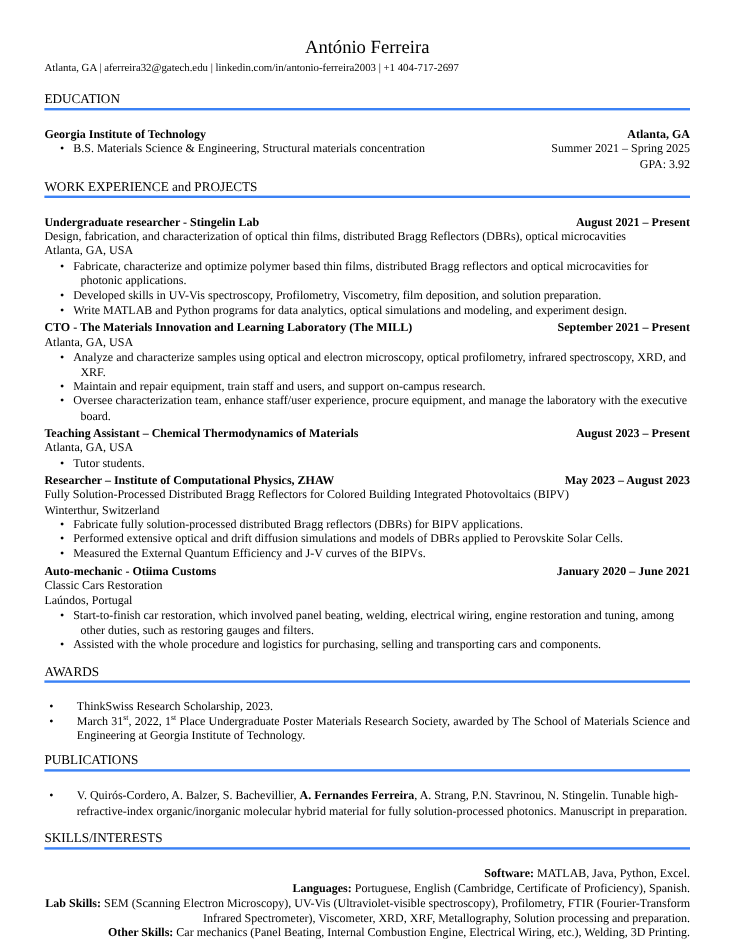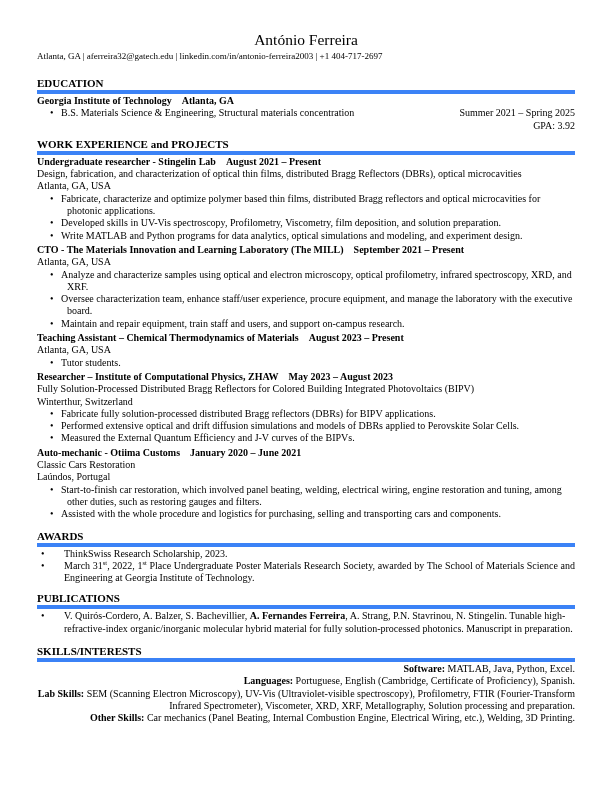--- a/index.html
+++ b/index.html
@@ -5,29 +5,29 @@
   html,body{margin:0;padding:0}
   body{
     width:612px;height:792px;background:#ffffff;color:#000;
     font-family:"Liberation Serif","DejaVu Serif",serif;
     overflow:hidden;
   }
   .page{padding:30px 37px 0 37px;font-size:10px;line-height:12.3px}
   .name{font-size:15.5px;font-weight:normal;text-align:center;line-height:19px}
   .contact{font-size:9px;text-align:left;line-height:12px;margin-top:1px}
   .section-heading{
-    font-size:11px;font-weight:bold;line-height:13px;
-    border-bottom:4px solid #3b82f6;margin-bottom:1px;
+    font-size:11px;font-weight:normal;line-height:13px;
+    border-bottom:2px solid #3b82f6;margin-bottom:15px;
   }
   .sec-edu{margin-top:15px}
   .sec-work{margin-top:6px}
   .sec-awards{margin-top:9px}
   .sec-pubs{margin-top:8px}
   .sec-skills{margin-top:10px}
-  .row{display:flex;align-items:baseline}
+  .row{display:flex;justify-content:space-between;align-items:baseline}
   .bold{font-weight:bold}
   .italic{}
   .nowrap{white-space:nowrap;margin-left:10px}
   .grow{flex:1 1 auto}
   ul.bullets{list-style:none;margin:0;padding:0}
   ul.bullets li{position:relative;padding-left:30px;text-indent:-6px}
   ul.bullets li::before{content:"\2022";position:absolute;left:13px;top:0;text-indent:0}
   ul.flush li{padding-left:27px;text-indent:0}
   ul.flush li::before{left:4px}
   .right-block{text-align:right;white-space:nowrap;margin-left:10px}
@@ -79,22 +79,22 @@
     </div>
 
     <div class="job">
       <div class="row">
         <span class="bold">CTO - The Materials Innovation and Learning Laboratory (The MILL)</span>
         <span class="bold nowrap">September 2021 – Present</span>
       </div>
       <div class="italic">Atlanta, GA, USA</div>
       <ul class="bullets">
         <li>Analyze and characterize samples using optical and electron microscopy, optical profilometry, infrared spectroscopy, XRD, and XRF.</li>
+        <li>Maintain and repair equipment, train staff and users, and support on-campus research.</li>
         <li>Oversee characterization team, enhance staff/user experience, procure equipment, and manage the laboratory with the executive board.</li>
-        <li>Maintain and repair equipment, train staff and users, and support on-campus research.</li>
       </ul>
     </div>
 
     <div class="job">
       <div class="row">
         <span class="bold">Teaching Assistant – Chemical Thermodynamics of Materials</span>
         <span class="bold nowrap">August 2023 – Present</span>
       </div>
       <div class="italic">Atlanta, GA, USA</div>
       <ul class="bullets">

